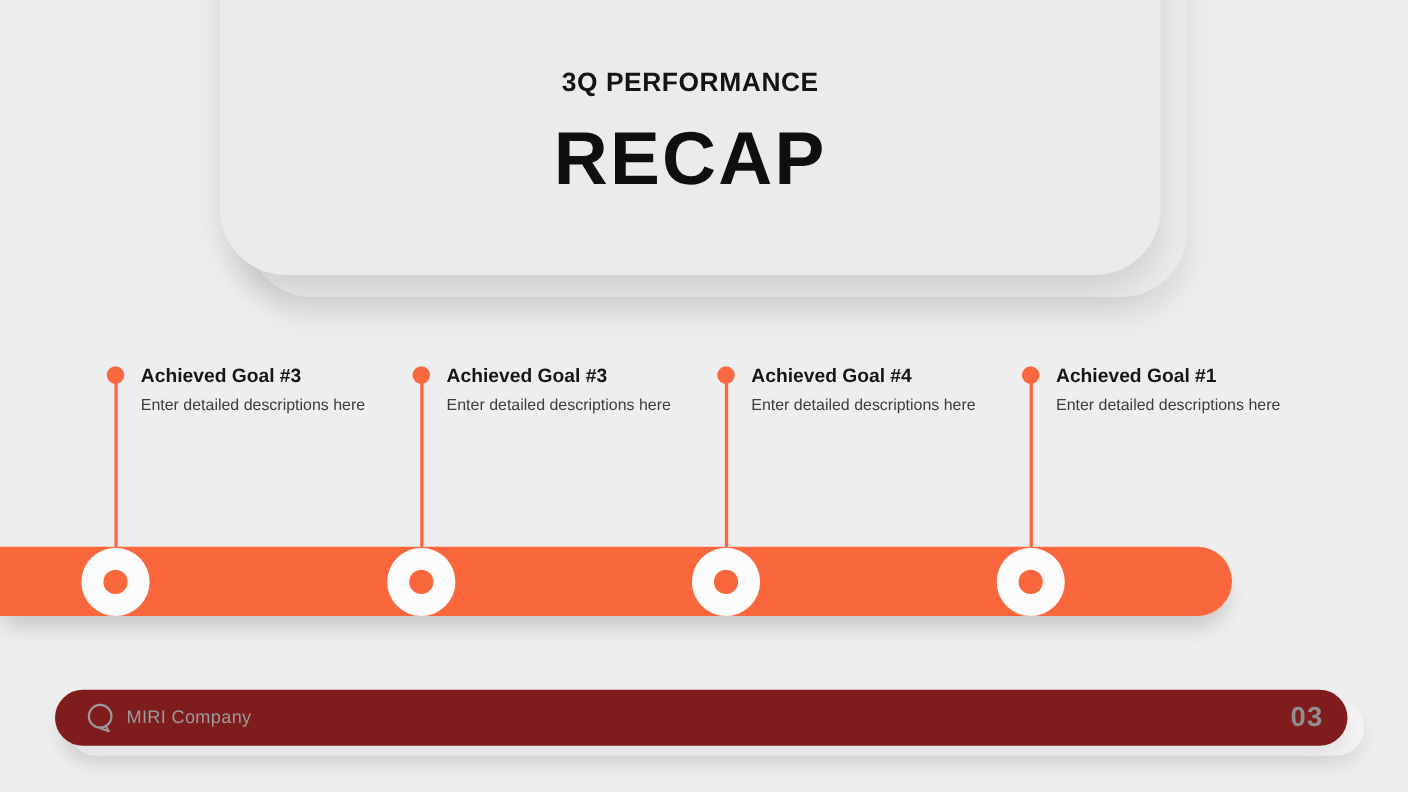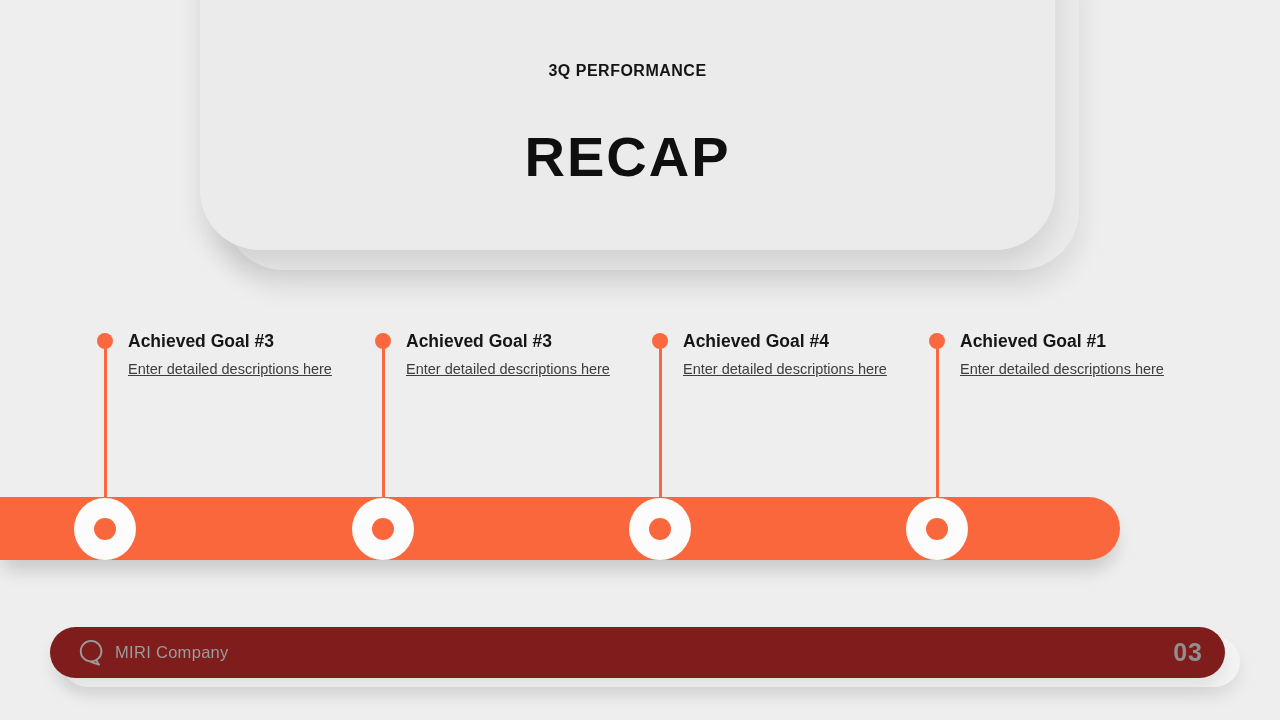--- a/index.html
+++ b/index.html
@@ -16,43 +16,43 @@
     background:#ebeaea;border-radius:60px;
     box-shadow:0 16px 28px rgba(0,0,0,0.10);
   }
   .header-card{
     position:absolute;left:200px;top:-104px;width:855px;height:354px;
     background:#ebebeb;border-radius:60px;
     box-shadow:0 16px 26px rgba(0,0,0,0.10);
   }
   .header-subtitle{
     position:absolute;left:0;right:0;top:166px;
-    text-align:center;font-size:16px;font-weight:600;color:#141414;
+    text-align:center;font-size:24px;font-weight:600;color:#141414;
     letter-spacing:0.5px;
   }
   .header-title{
-    position:absolute;left:0;right:0;top:228px;
-    text-align:center;font-size:56px;font-weight:800;color:#0f0f0f;
+    position:absolute;left:0;right:0;top:209px;
+    text-align:center;font-size:68px;font-weight:800;color:#0f0f0f;
     letter-spacing:2px;
   }
 
   
   .goal{position:absolute;top:333px;}
   .goal.g1{left:105px}.goal.g2{left:383px}.goal.g3{left:660px}.goal.g4{left:937px}
   .goal-dot{
     position:absolute;left:-8px;top:0;width:16px;height:16px;border-radius:50%;
     background:#f9683f;
   }
   .goal-line{
     position:absolute;left:-1.5px;top:9px;width:3px;height:187px;
     background:#f9683f;
   }
   .goal-text{position:absolute;left:23px;top:-2px;white-space:nowrap;}
   .goal-title{font-size:17.5px;font-weight:700;color:#161616;line-height:21px;margin:0;}
-  .goal-desc{font-size:14.5px;font-weight:400;color:#3d3d3d;line-height:20px;margin:7px 0 0 0;text-decoration:underline;}
+  .goal-desc{font-size:14.5px;font-weight:400;color:#3d3d3d;line-height:20px;margin:7px 0 0 0;}
 
   
   .timeline-bar{
     position:absolute;left:0;top:497px;width:1120px;height:63px;
     background:#fa673c;border-radius:0 32px 32px 0;
     box-shadow:0 14px 18px -4px rgba(0,0,0,0.16);
   }
   .node{
     position:absolute;top:498px;width:62px;height:62px;border-radius:50%;
     background:#fcfcfc;display:flex;align-items:center;justify-content:center;

